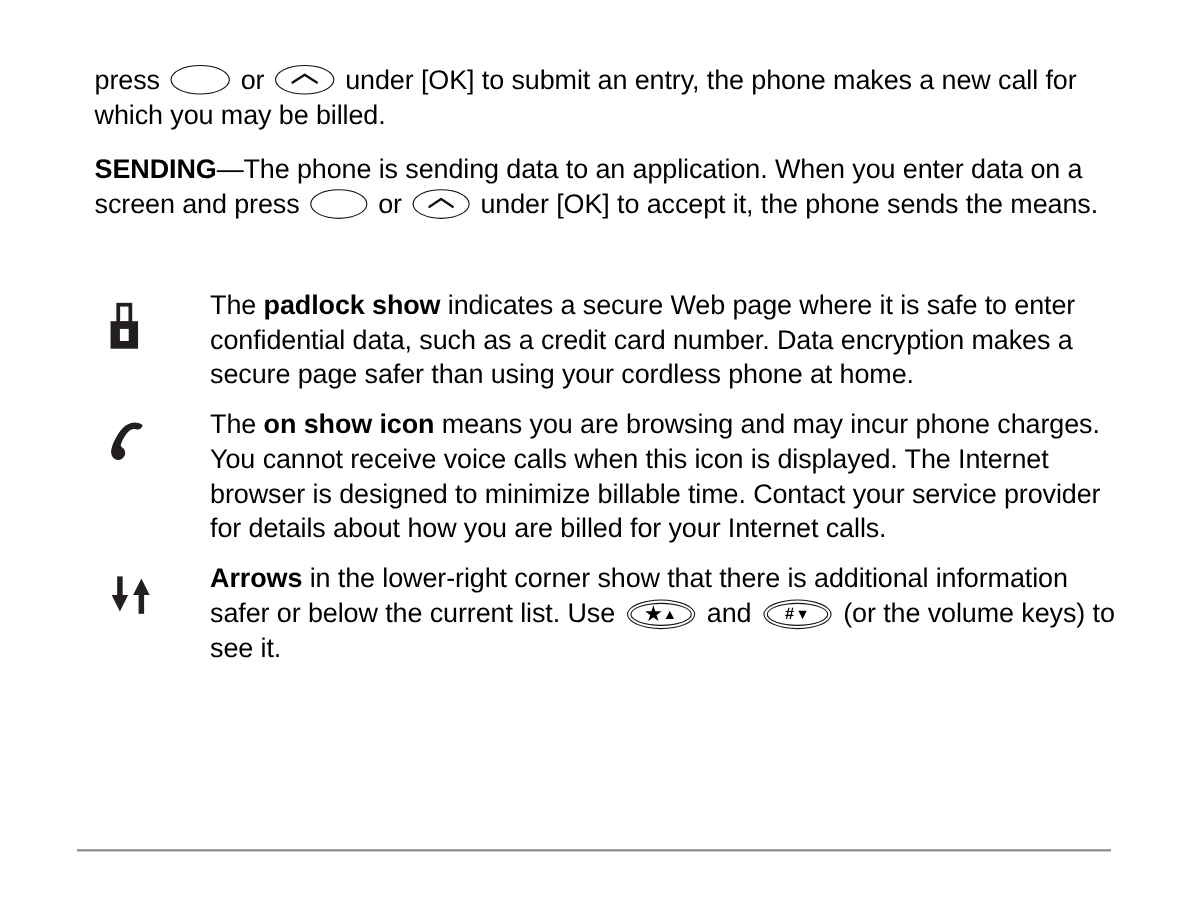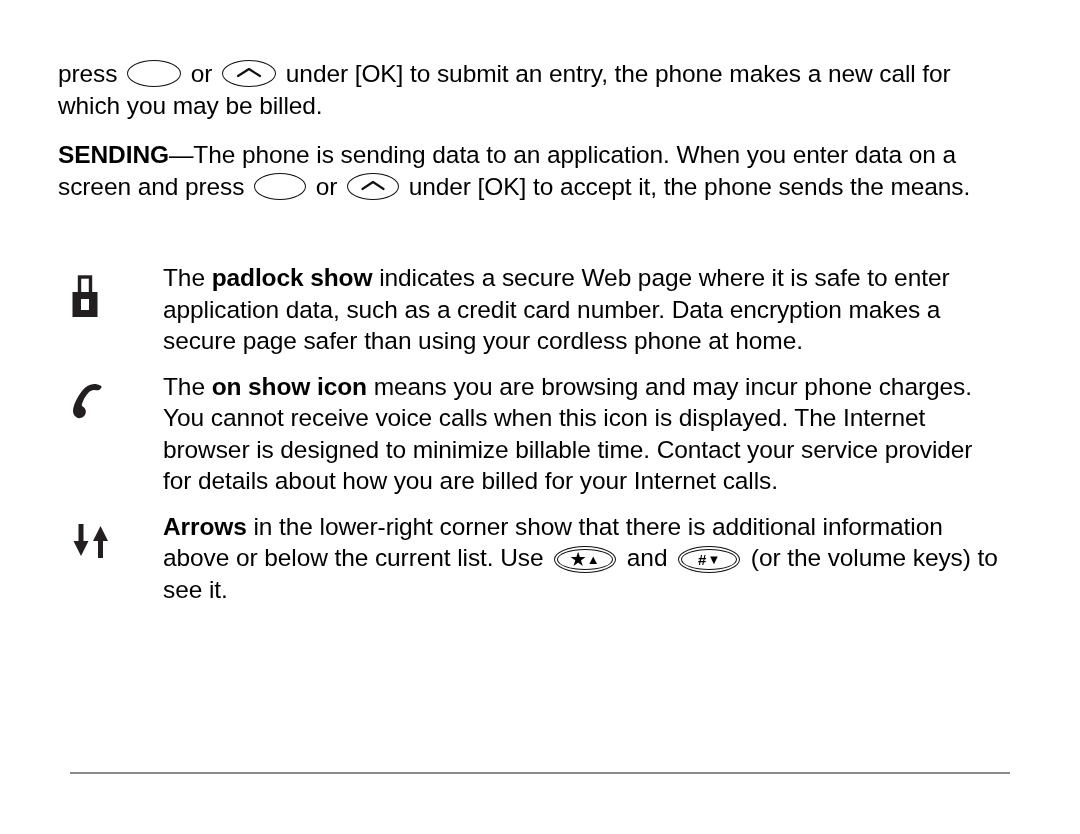--- a/index.html
+++ b/index.html
@@ -21,21 +21,21 @@
     position: absolute;
     left: 0; top: 0;
     width: 1080px;
     height: 834px;
     box-sizing: border-box;
   }
 
   
   .content {
     position: absolute;
-    left: 58px;
+    left: 86px;
     top: 58px;
     width: 940px;
   }
 
   p.para {
     margin: 0 0 6px 0;
     font-size: 24.5px;
     line-height: 31.5px;
     letter-spacing: -0.1px;
     color: #000;
@@ -178,21 +178,21 @@
     <div class="spacer-lg"></div>
 
     <div class="icon-row">
       <div class="icon-cell">
         <svg class="padlock-icon" width="30" height="48" viewBox="0 0 30 48" aria-hidden="true">
           <rect x="9.5" y="5" width="11" height="17" fill="none" stroke="#231f20" stroke-width="3.4"></rect>
           <rect x="2.5" y="20" width="25" height="25" fill="#231f20"></rect>
           <rect x="11" y="27" width="8" height="11" fill="#ffffff"></rect>
         </svg>
       </div>
-      <div class="icon-text"><span>The </span><b>padlock show</b><span> indicates a secure Web page where it is safe to enter application data, such as a credit card number. Data encryption makes a secure page safer than using your cordless phone at home.</span></div>
+      <div class="icon-text"><span>The </span><b>padlock show</b><span> indicates a secure Web page where it is safe to enter confidential data, such as a credit card number. Data encryption makes a secure page safer than using your cordless phone at home.</span></div>
     </div>
 
     <div class="icon-row">
       <div class="icon-cell">
         <svg class="oncall-icon" width="36" height="42" viewBox="0 0 36 42" aria-hidden="true">
           <path d="M27.5 3.5
                    C22.5 2.0 17.0 4.2 13.2 8.6
                    C9.0 13.4 5.2 20.5 3.6 26.0
                    C2.3 30.4 3.2 34.2 6.4 36.2
                    C9.4 38.1 13.2 37.0 15.0 33.8
@@ -211,21 +211,21 @@
       <div class="icon-cell">
         <svg class="arrows-icon" width="44" height="40" viewBox="0 0 44 40" aria-hidden="true">
 
           <rect x="8.5" y="3" width="5" height="21" fill="#231f20"></rect>
           <polygon points="3.5,20 18.5,20 11,35" fill="#231f20"></polygon>
 
           <rect x="28" y="16" width="5" height="21" fill="#231f20"></rect>
           <polygon points="23,20 38,20 30.5,5" fill="#231f20"></polygon>
         </svg>
       </div>
-      <div class="icon-text"><b>Arrows</b><span> in the lower-right corner show that there is additional information above or below the current list. Use </span><span class="keypadkey"><span class="ring-outer"></span><span class="ring-inner"></span><span class="glyphs">
+      <div class="icon-text"><b>Arrows</b><span> in the lower-right corner show that there is additional information safer or below the current list. Use </span><span class="keypadkey"><span class="ring-outer"></span><span class="ring-inner"></span><span class="glyphs">
               <span class="g-star">★</span>
               <span class="g-tri">▲</span>
             </span></span><span> and </span><span class="keypadkey"><span class="ring-outer"></span><span class="ring-inner"></span><span class="glyphs">
               <span class="g-hash">#</span>
               <span class="g-tri">▼</span>
             </span></span><span> (or the volume keys) to see it.</span></div>
     </div>
 
   </div>
 

